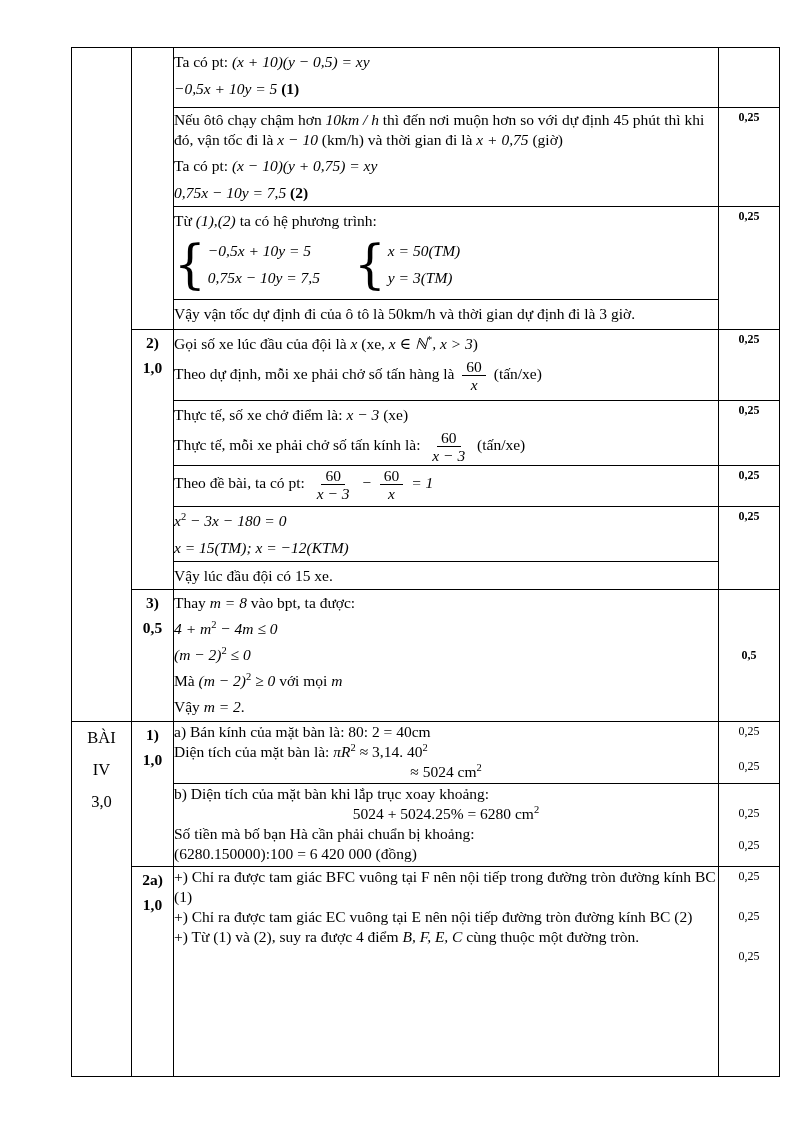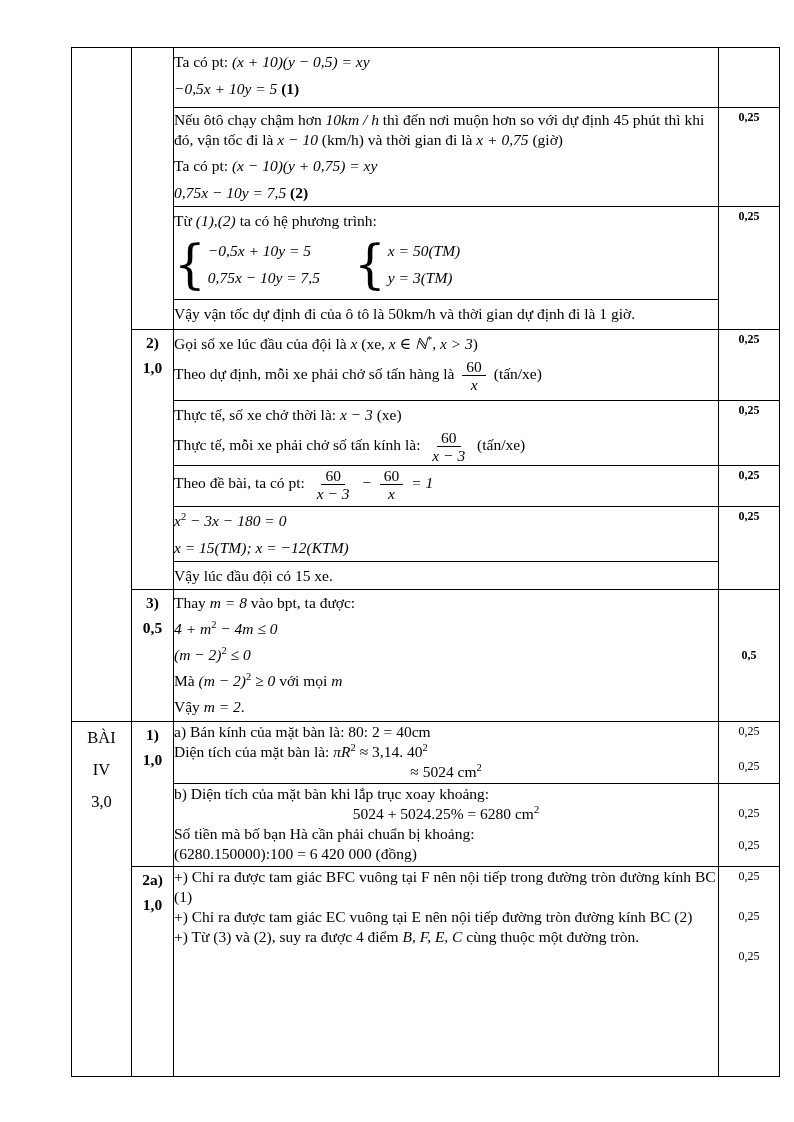--- a/index.html
+++ b/index.html
@@ -111,21 +111,21 @@
           </td>
       <td class="pts boldtop" rowspan="2">
             <div>
               <div class="pv">0,25</div>
             </div>
           </td>
     </tr>
     <tr class="r4">
       <td class="cell">
             <div>
-              <div class="line"><span class="t">Vậy vận tốc dự định đi của ô tô là 50km/h và thời gian dự định đi là 1 giờ.</span></div>
+              <div class="line"><span class="t">Vậy vận tốc dự định đi của ô tô là 50km/h và thời gian dự định đi là 3 giờ.</span></div>
             </div>
           </td>
     </tr>
     <tr class="r5">
       <td class="scell" rowspan="5">
         <div>2)</div>
         <div>1,0</div>
       </td>
       <td class="cell">
             <div>
@@ -138,21 +138,21 @@
           </td>
       <td class="pts boldtop">
             <div>
               <div class="pv">0,25</div>
             </div>
           </td>
     </tr>
     <tr class="r6">
       <td class="cell">
             <div>
-              <div class="line"><span class="t">Thực tế, số xe chở thời là: </span><span class="m">x − 3</span><span class="t"> (xe)</span></div>
+              <div class="line"><span class="t">Thực tế, số xe chở điểm là: </span><span class="m">x − 3</span><span class="t"> (xe)</span></div>
               <div class="line"><span class="t">Thực tế, mỗi xe phải chở số tấn kính là: </span><span class="frac">
                   <span class="fn">60</span>
                   <span class="fd">x − 3</span>
                 </span><span class="t"> (tấn/xe)</span></div>
             </div>
           </td>
       <td class="pts boldtop">
             <div>
               <div class="pv">0,25</div>
             </div>
@@ -258,21 +258,21 @@
     </tr>
     <tr class="r13">
       <td class="scell">
         <div>2a)</div>
         <div>1,0</div>
       </td>
       <td class="cell tight">
             <div>
               <div class="line wrap"><span class="t">+) Chỉ ra được tam giác BFC vuông tại F nên nội tiếp trong đường tròn đường kính BC (1)</span></div>
               <div class="line wrap"><span class="t">+) Chỉ ra được tam giác EC vuông tại E nên nội tiếp đường tròn đường kính BC (2)</span></div>
-              <div class="line wrap"><span class="t">+) Từ (3) và (2), suy ra được 4 điểm </span><span class="i">B, F, E, C</span><span class="t"> cùng thuộc một đường tròn.</span></div>
+              <div class="line wrap"><span class="t">+) Từ (1) và (2), suy ra được 4 điểm </span><span class="i">B, F, E, C</span><span class="t"> cùng thuộc một đường tròn.</span></div>
             </div>
           </td>
       <td class="pts plist">
             <div>
               <div class="pv">0,25</div>
               <div class="pv">0,25</div>
               <div class="pv">0,25</div>
             </div>
           </td>
     </tr>

